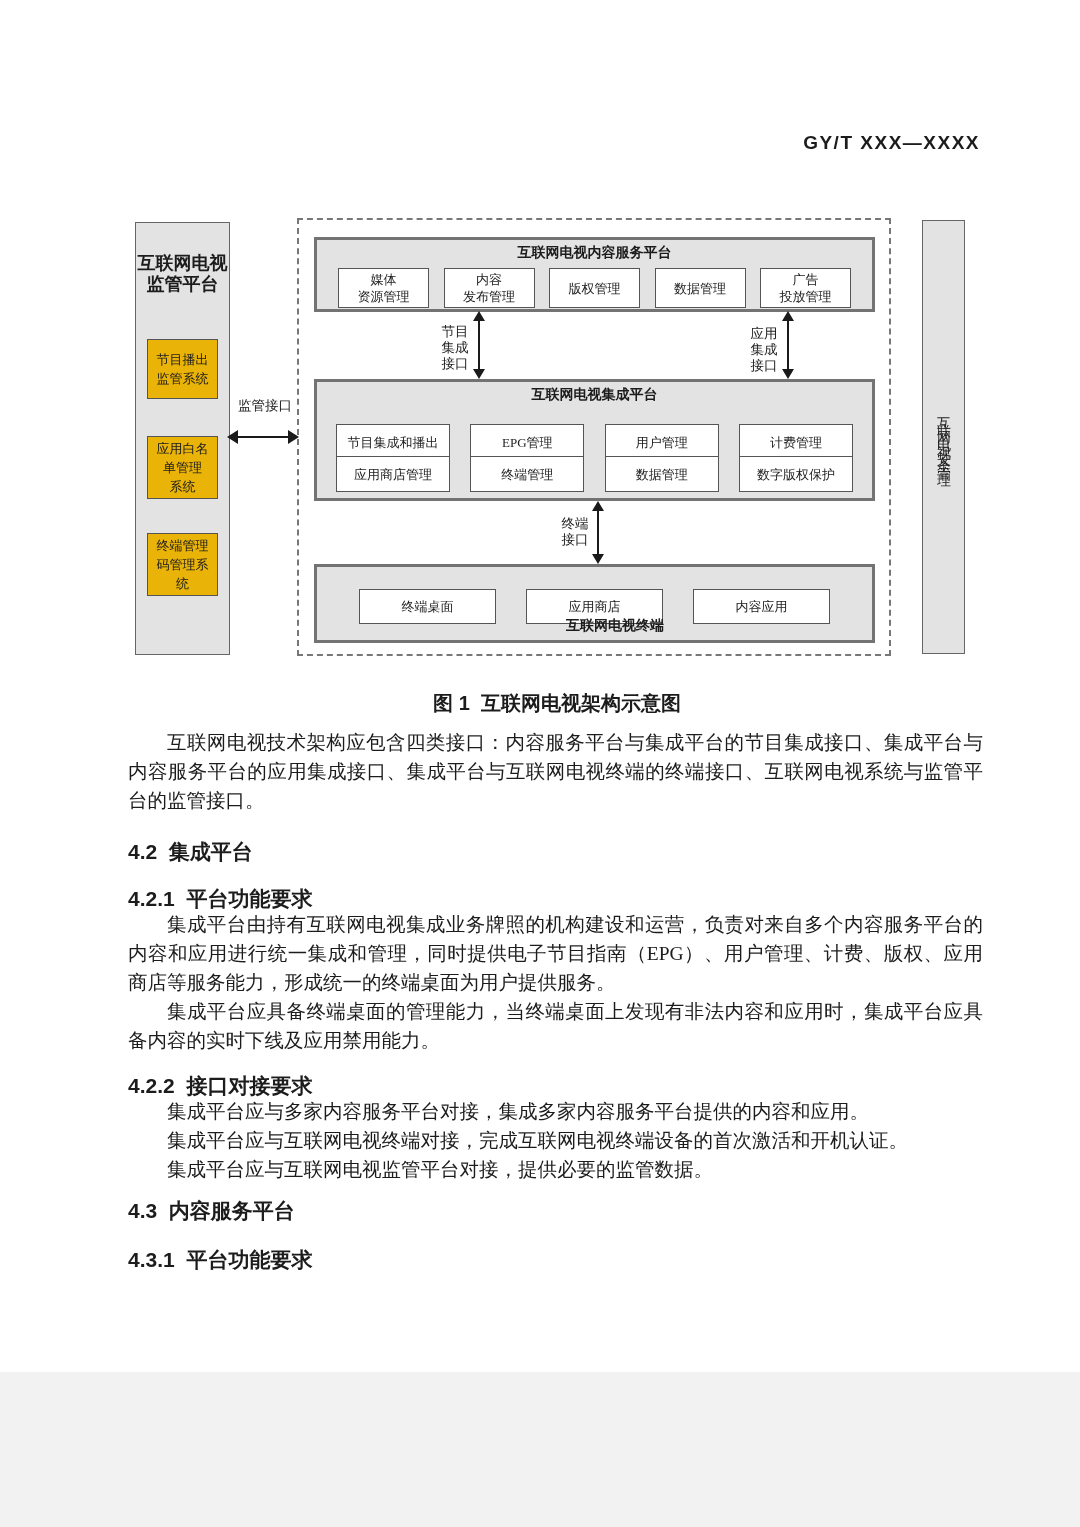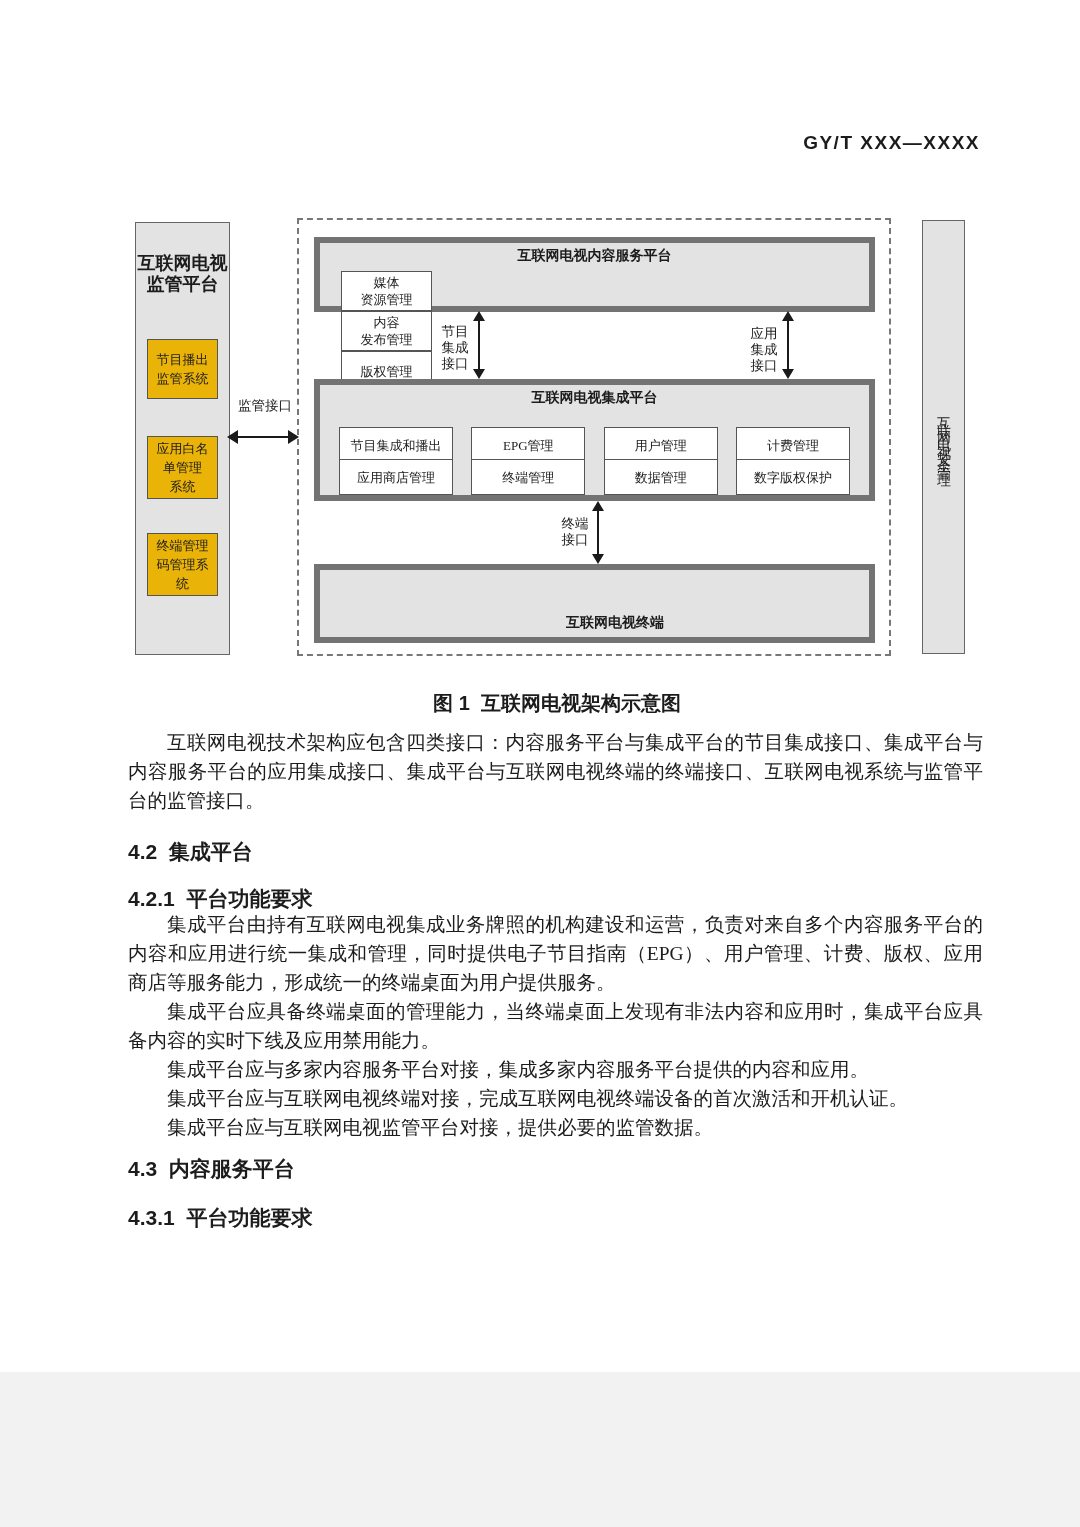--- a/index.html
+++ b/index.html
@@ -49,35 +49,35 @@
     border-left:6px solid transparent; border-right:6px solid transparent; border-bottom:10px solid #1a1a1a; }
   .varrow .head-b { position:absolute; bottom:0; left:0; width:0; height:0;
     border-left:6px solid transparent; border-right:6px solid transparent; border-top:10px solid #1a1a1a; }
 
   .dashed {
     position:absolute; left:162px; top:0; width:594px; height:438px;
     border:2px dashed #777; box-sizing:border-box;
   }
   .platform {
     position:absolute; left:15px; width:561px;
-    background:#e3e3e3; border:6px solid #737373; box-sizing:border-box;
+    background:#e3e3e3; border:3px solid #737373; box-sizing:border-box;
   }
   .content-plat { top:17px; height:75px; }
   .integ-plat   { top:159px; height:122px; }
   .term-plat    { top:344px; height:79px; }
   .plat-head { text-align:center; font-weight:600; font-size:14px; padding-top:4px; }
   .term-head { position:absolute; bottom:5px; left:0; right:0; text-align:center; font-weight:600; font-size:14px;padding-left:41px; }
 
   .mod-row { position:absolute; left:0; right:0; display:flex; justify-content:space-between; box-sizing:border-box; }
   .mod {
     background:#fff; border:1px solid #555; box-sizing:border-box;
     display:flex; align-items:center; justify-content:center;
     text-align:center; font-size:13px; line-height:17px;
   }
-  .content-plat .mod-row { top:28px; padding:0 21px;flex-direction:column; }
+  .content-plat .mod-row { top:28px; padding:0 21px; }
   .content-plat .mod { width:91px; height:40px; }
   .integ-plat .row1 { top:28px; padding:14px 19px; }
   .integ-plat .row2 { top:74px; padding:0 19px;gap:12px; }
   .integ-plat .mod { width:114px; height:36px; }
   .term-plat .mod-row { top:22px; padding:0 42px; }
   .term-plat .mod { width:137px; height:35px; }
 
   .security-bar {
     position:absolute; left:787px; top:2px; width:43px; height:434px;
     background:#e3e3e3; border:1px solid #666; box-sizing:border-box;
@@ -191,39 +191,45 @@
 
       <div class="varrow" style="left:293px;top:281px;height:63px">
         <span class="line"></span>
         <span class="head-t"></span>
         <span class="head-b"></span>
       </div>
       <div class="iface-label pre" style="left:260px;top:296px;width:32px">终端
 接口</div>
 
       <div class="platform term-plat">
+        <div class="mod-row">
+          <div class="mod">终端桌面</div>
+          <div class="mod">应用商店</div>
+          <div class="mod">内容应用</div>
+        </div>
         <div class="term-head">互联网电视终端</div>
       </div>
 
     </div>
 
     <div class="security-bar">
       <div class="vtext">互联网电视安全管理</div>
     </div>
 
   </div>
 
   <div class="fig-caption">图 1  互联网电视架构示意图</div>
 
   <div class="body-text">
     <p>互联网电视技术架构应包含四类接口：内容服务平台与集成平台的节目集成接口、集成平台与内容服务平台的应用集成接口、集成平台与互联网电视终端的终端接口、互联网电视系统与监管平台的监管接口。</p>
     <div class="sec mt-h1">4.2  集成平台</div>
     <div class="sec mt-h2">4.2.1  平台功能要求</div>
     <p class="mt-p1">集成平台由持有互联网电视集成业务牌照的机构建设和运营，负责对来自多个内容服务平台的内容和应用进行统一集成和管理，同时提供电子节目指南（EPG）、用户管理、计费、版权、应用商店等服务能力，形成统一的终端桌面为用户提供服务。</p>
     <p>集成平台应具备终端桌面的管理能力，当终端桌面上发现有非法内容和应用时，集成平台应具备内容的实时下线及应用禁用能力。</p>
+    <div class="sec mt-h3">4.2.2  接口对接要求</div>
     <p class="mt-p2">集成平台应与多家内容服务平台对接，集成多家内容服务平台提供的内容和应用。</p>
     <p>集成平台应与互联网电视终端对接，完成互联网电视终端设备的首次激活和开机认证。</p>
     <p>集成平台应与互联网电视监管平台对接，提供必要的监管数据。</p>
     <div class="sec mt-h4">4.3  内容服务平台</div>
     <div class="sec mt-h5">4.3.1  平台功能要求</div>
   </div>
 
   <div class="page-num">3</div>
 
 </div>

